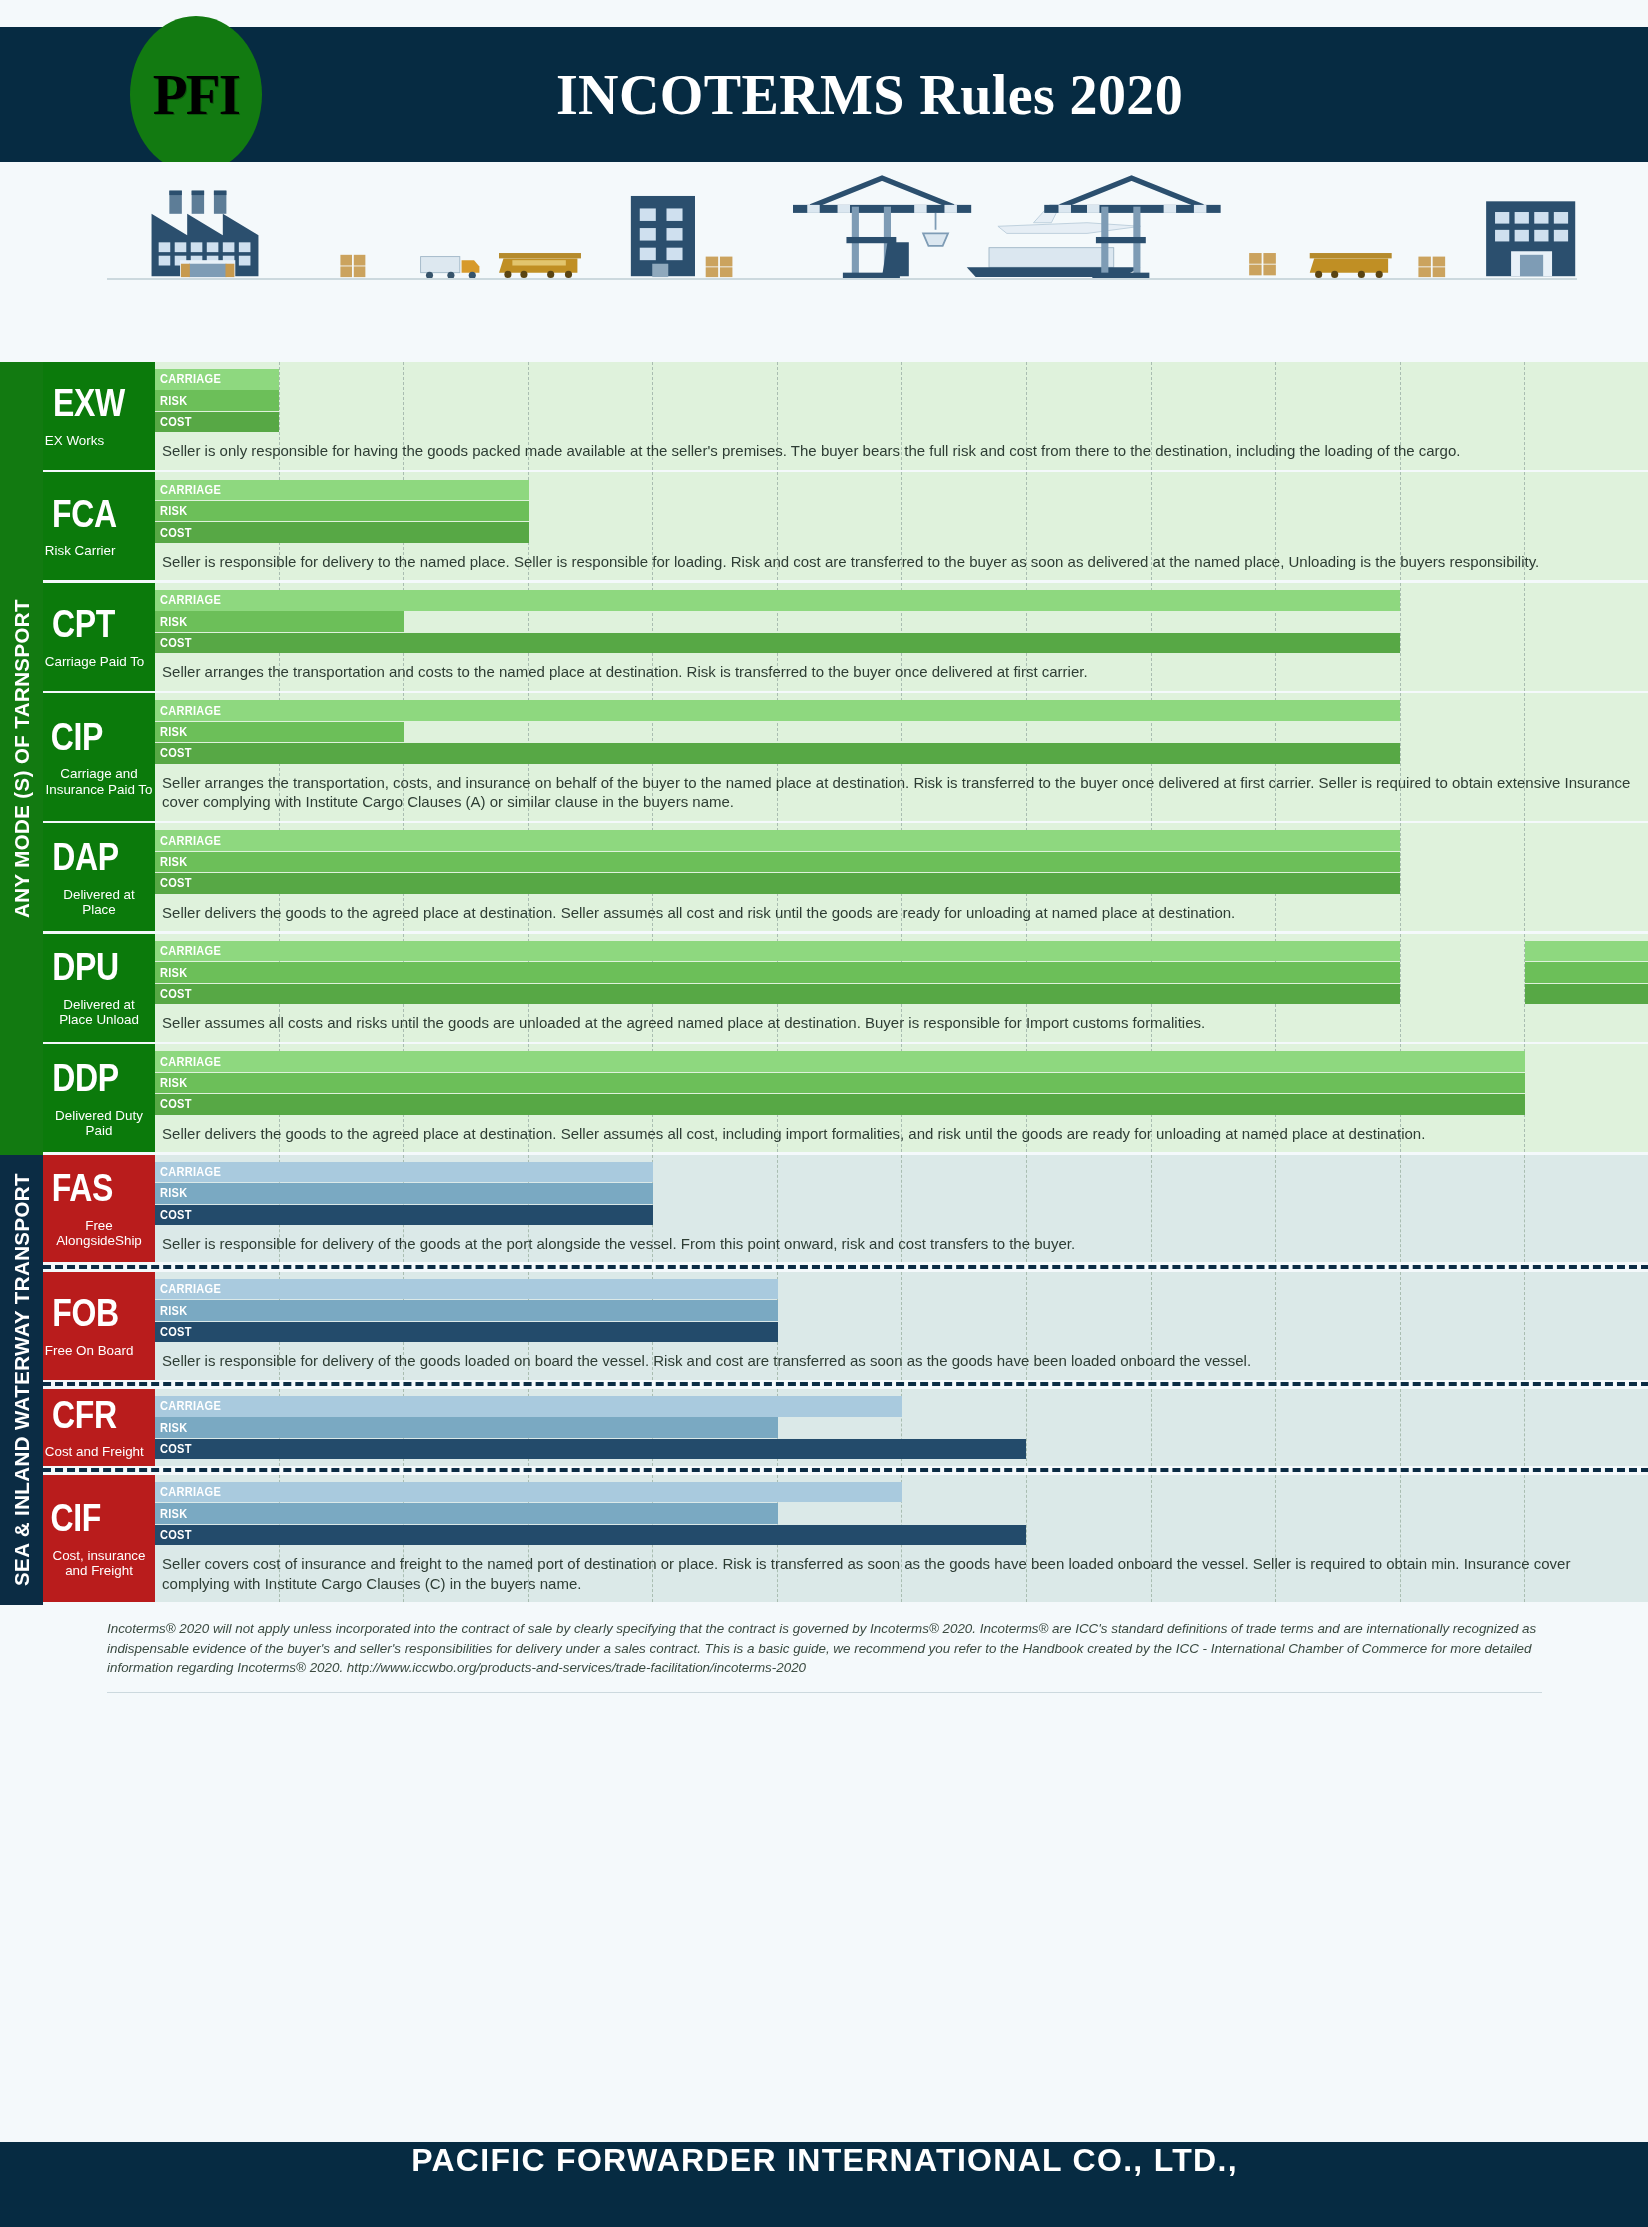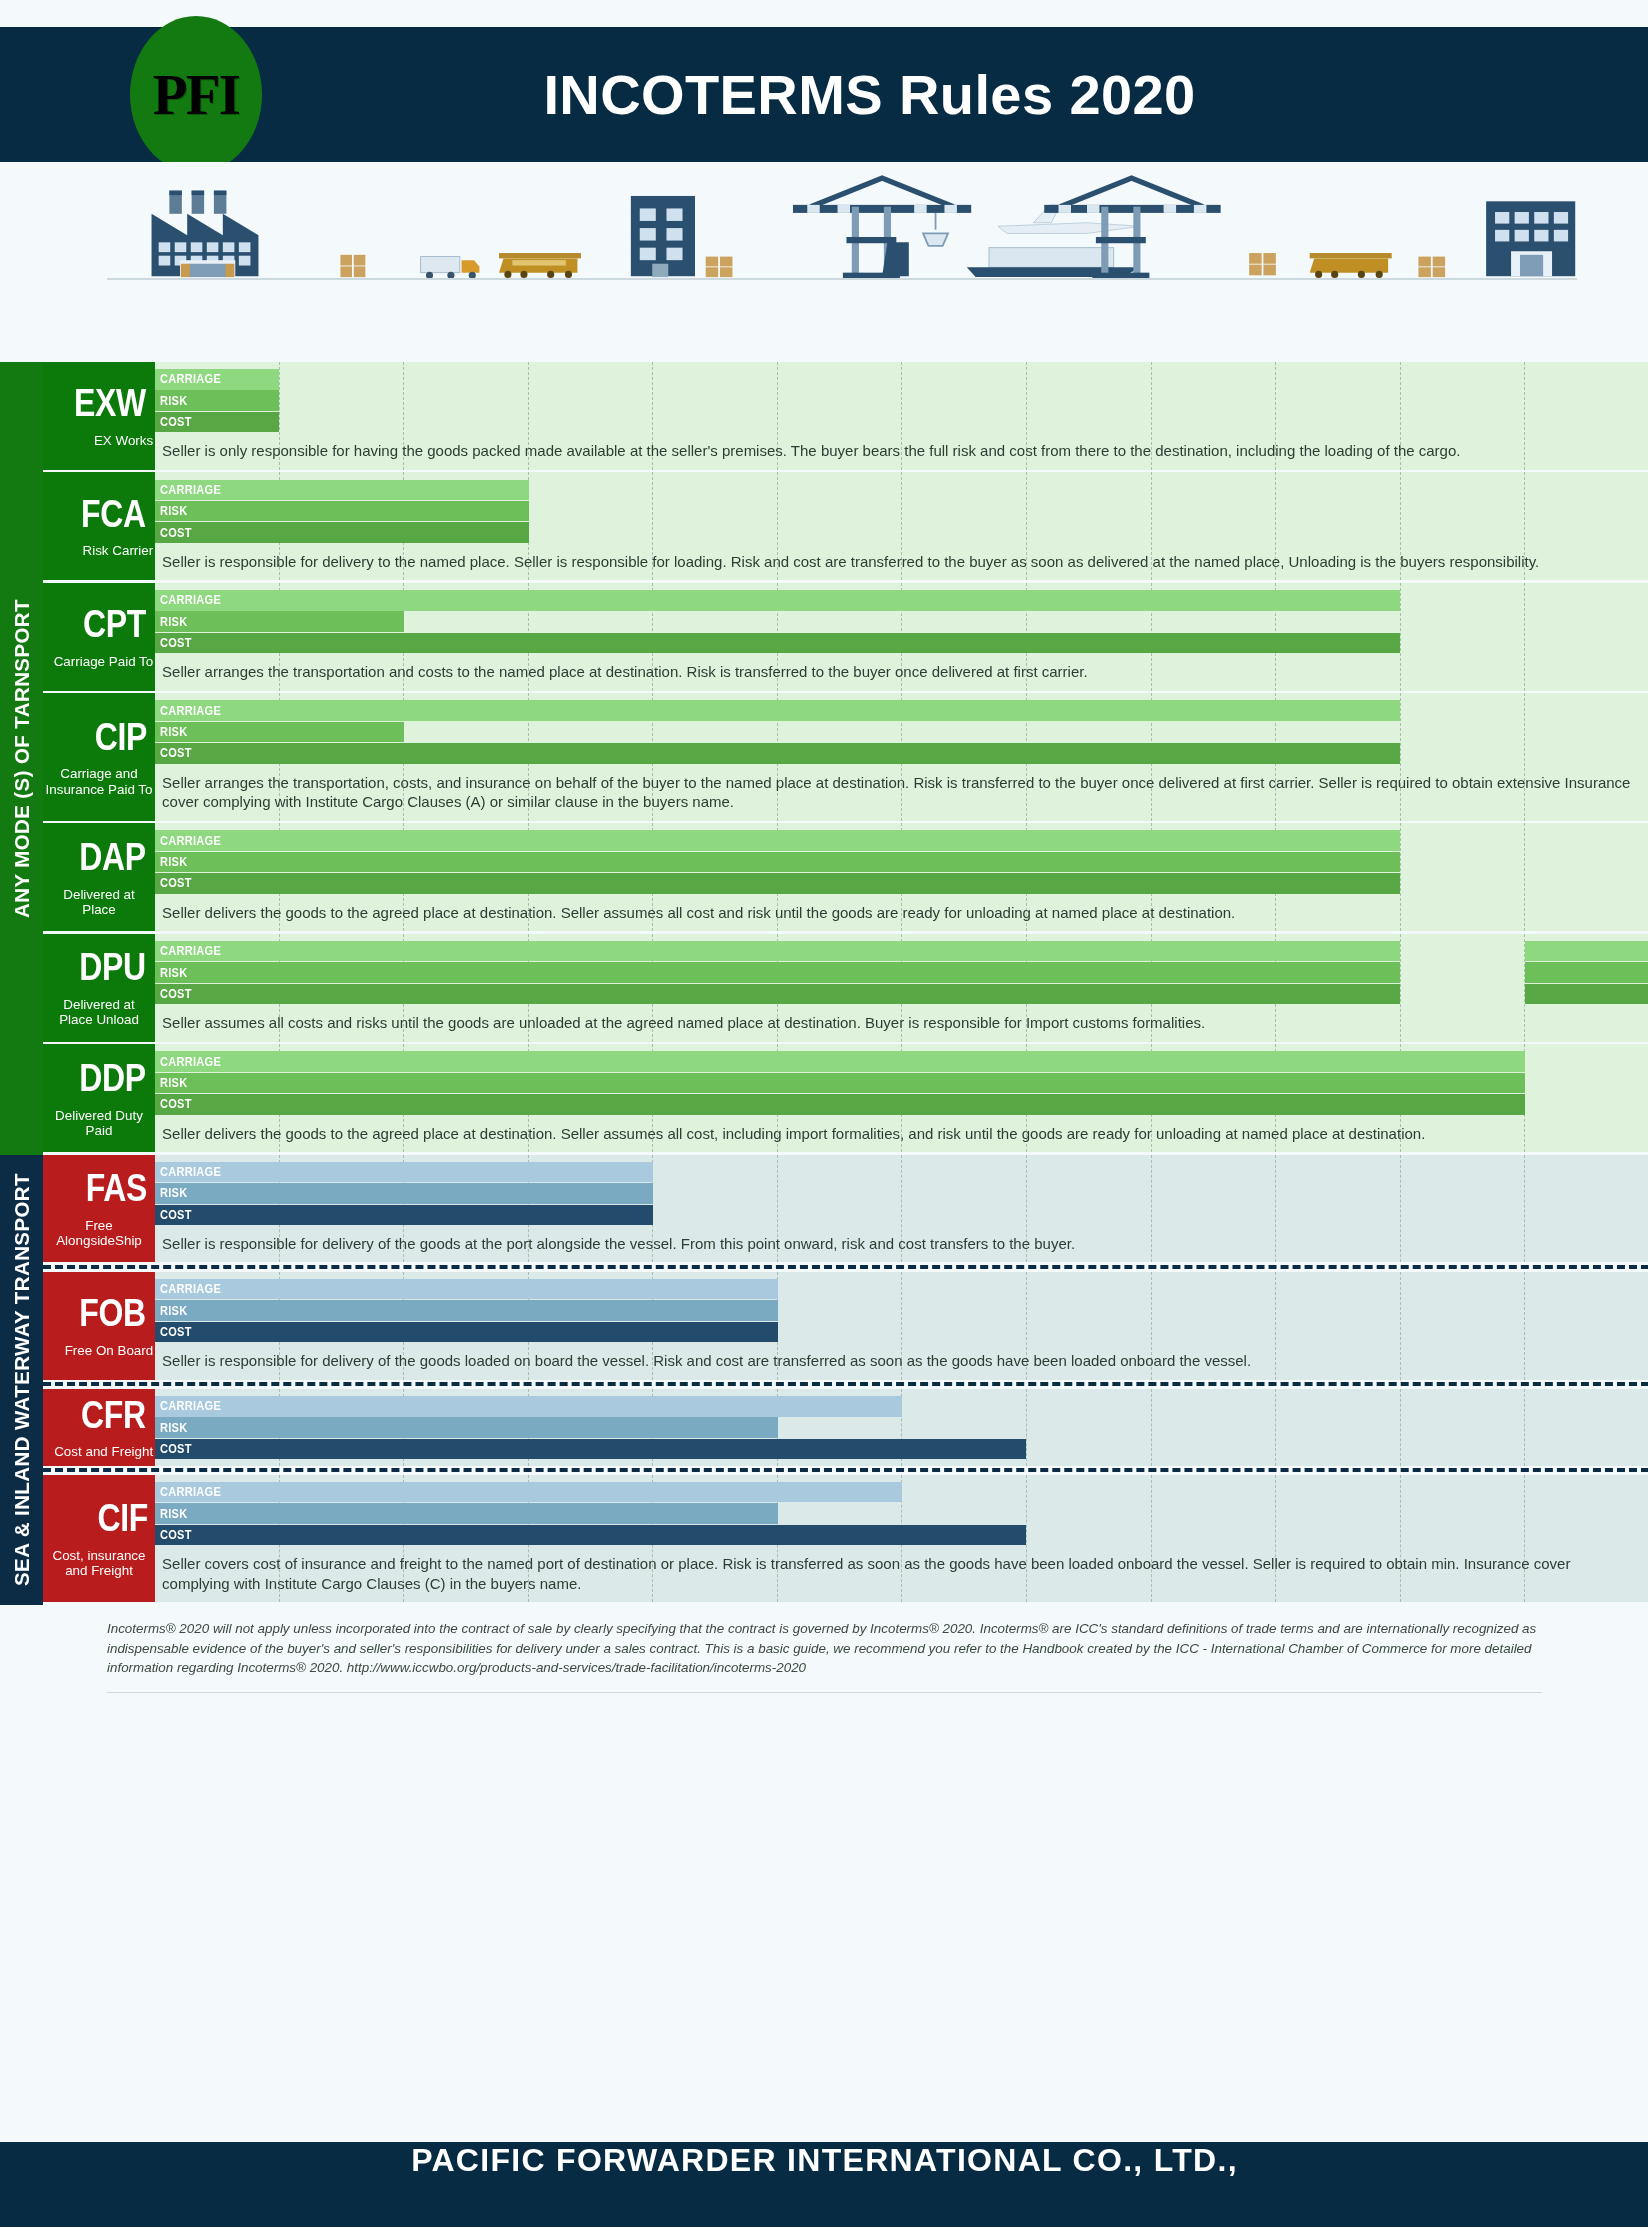--- a/index.html
+++ b/index.html
@@ -26,20 +26,21 @@
   }
   .logo-text {
     color: #000000; font-family: "Liberation Serif", serif;
     font-size: 57px; font-weight: 700; letter-spacing: -1.8px;
     text-shadow: 0.9px 0.9px 0 #0a5a0a;
   }
   .header-title {
     width: 100%; text-align: center; color: #ffffff;
     font-size: 56px; font-weight: 700; letter-spacing: 0.4px;
     padding-left: 90px;
+    font-family: Liberation Serif, serif;
   }
 
   
   .chain-zone { position: relative; height: 200px; background: #f4f9fb; }
   .illus {
     position: absolute; left: 107px; top: 9px;
     width: 1470px; height: 107px;
   }
   .ground-line {
     position: absolute; left: 107px; top: 116px; width: 1470px;
@@ -70,21 +71,21 @@
     font-stretch: condensed;
   }
   .side-green { background: #127a11; }
   .side-navy  { background: #0b2c44; }
   .rows { flex: 1; }
 
   .term-row { display: flex; position: relative; margin-bottom: 2.7px; }
   .term-badge {
     width: 112px; flex: none;
     display: flex; flex-direction: column;
-    align-items: flex-end; justify-content: center;
+    align-items: flex-start; justify-content: center;
     color: #fff; padding: 5.3px 1.8px;
   }
   .badge-green { background: #0b7a0b; }
   .badge-navy  { background: #b91c1c; }
   .badge-code {
     font-size: 39px; font-weight: 700; line-height: 1;
     letter-spacing: -0.4px; font-stretch: condensed;
     transform: scaleX(0.82);
   }
   .badge-name {

